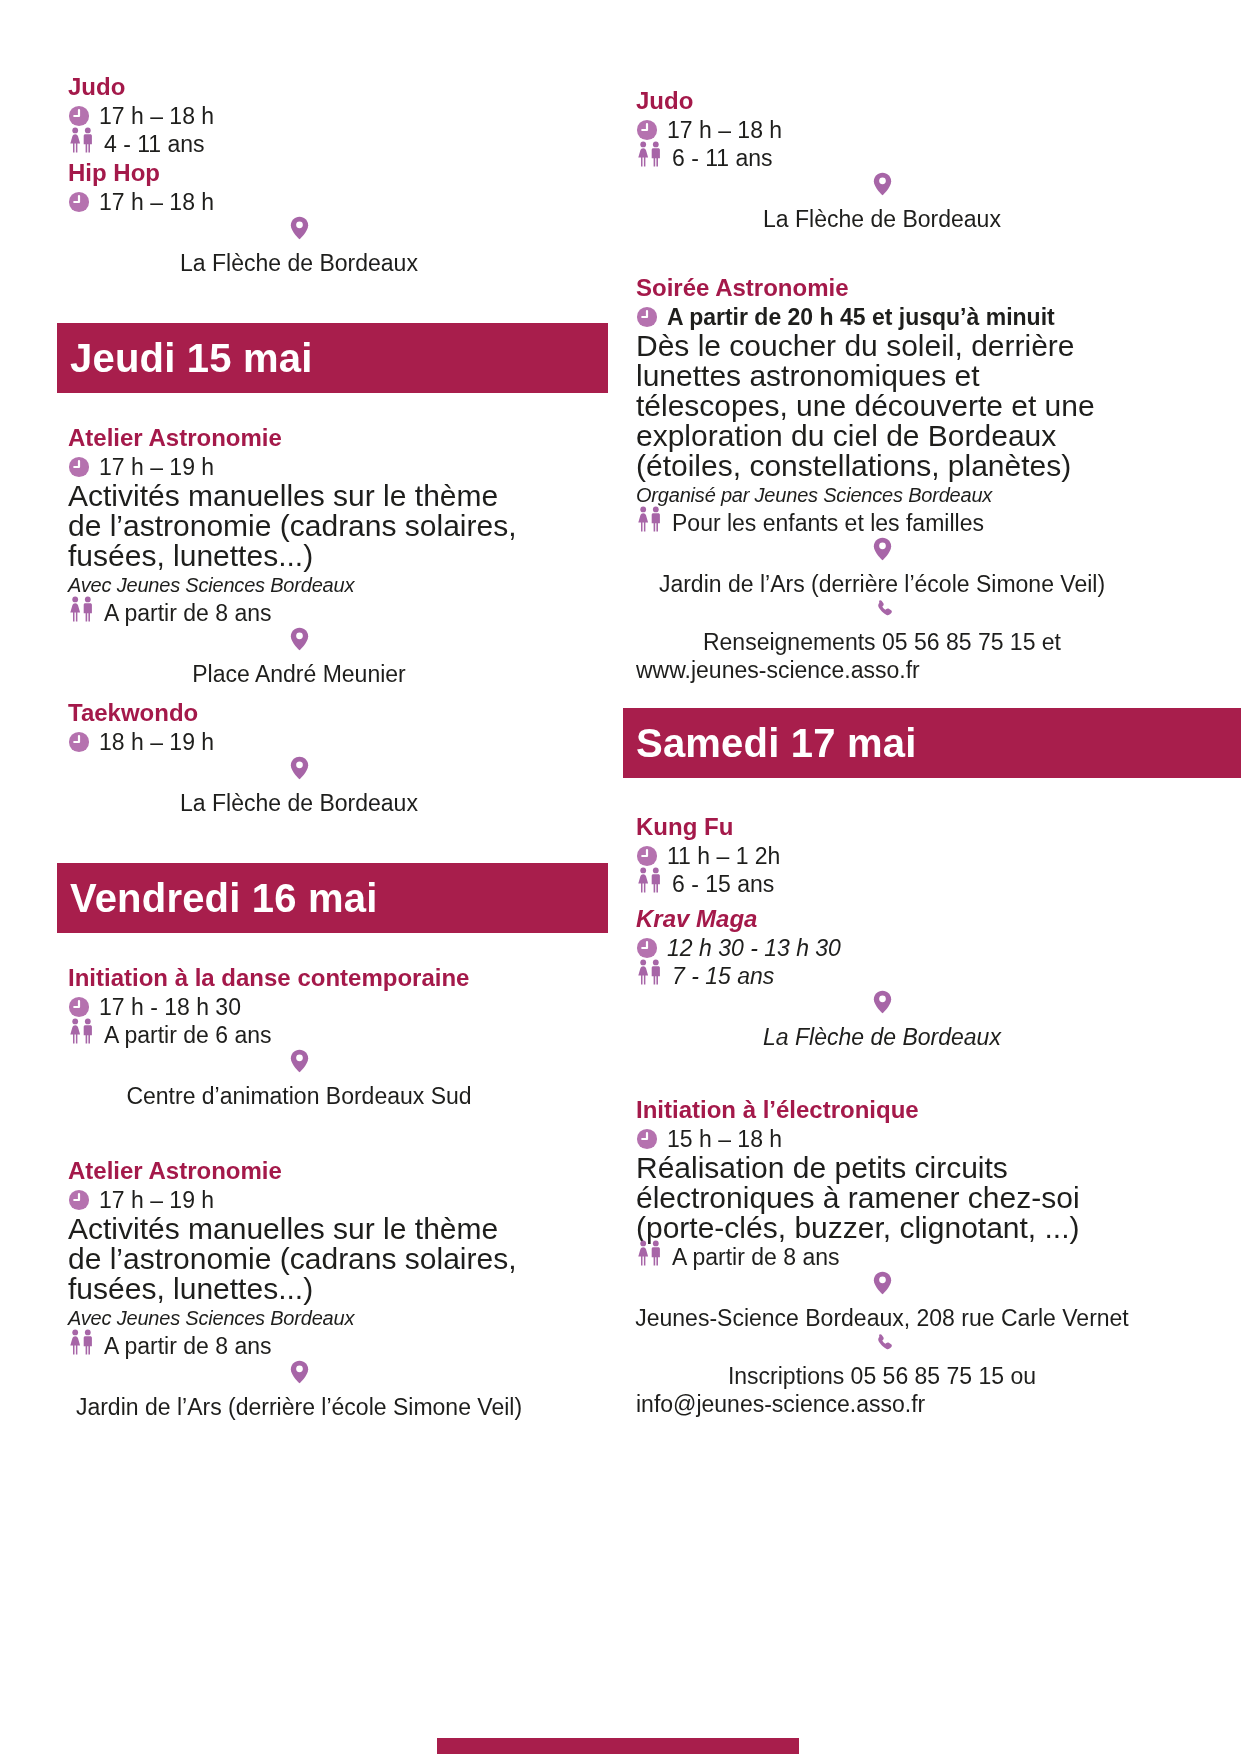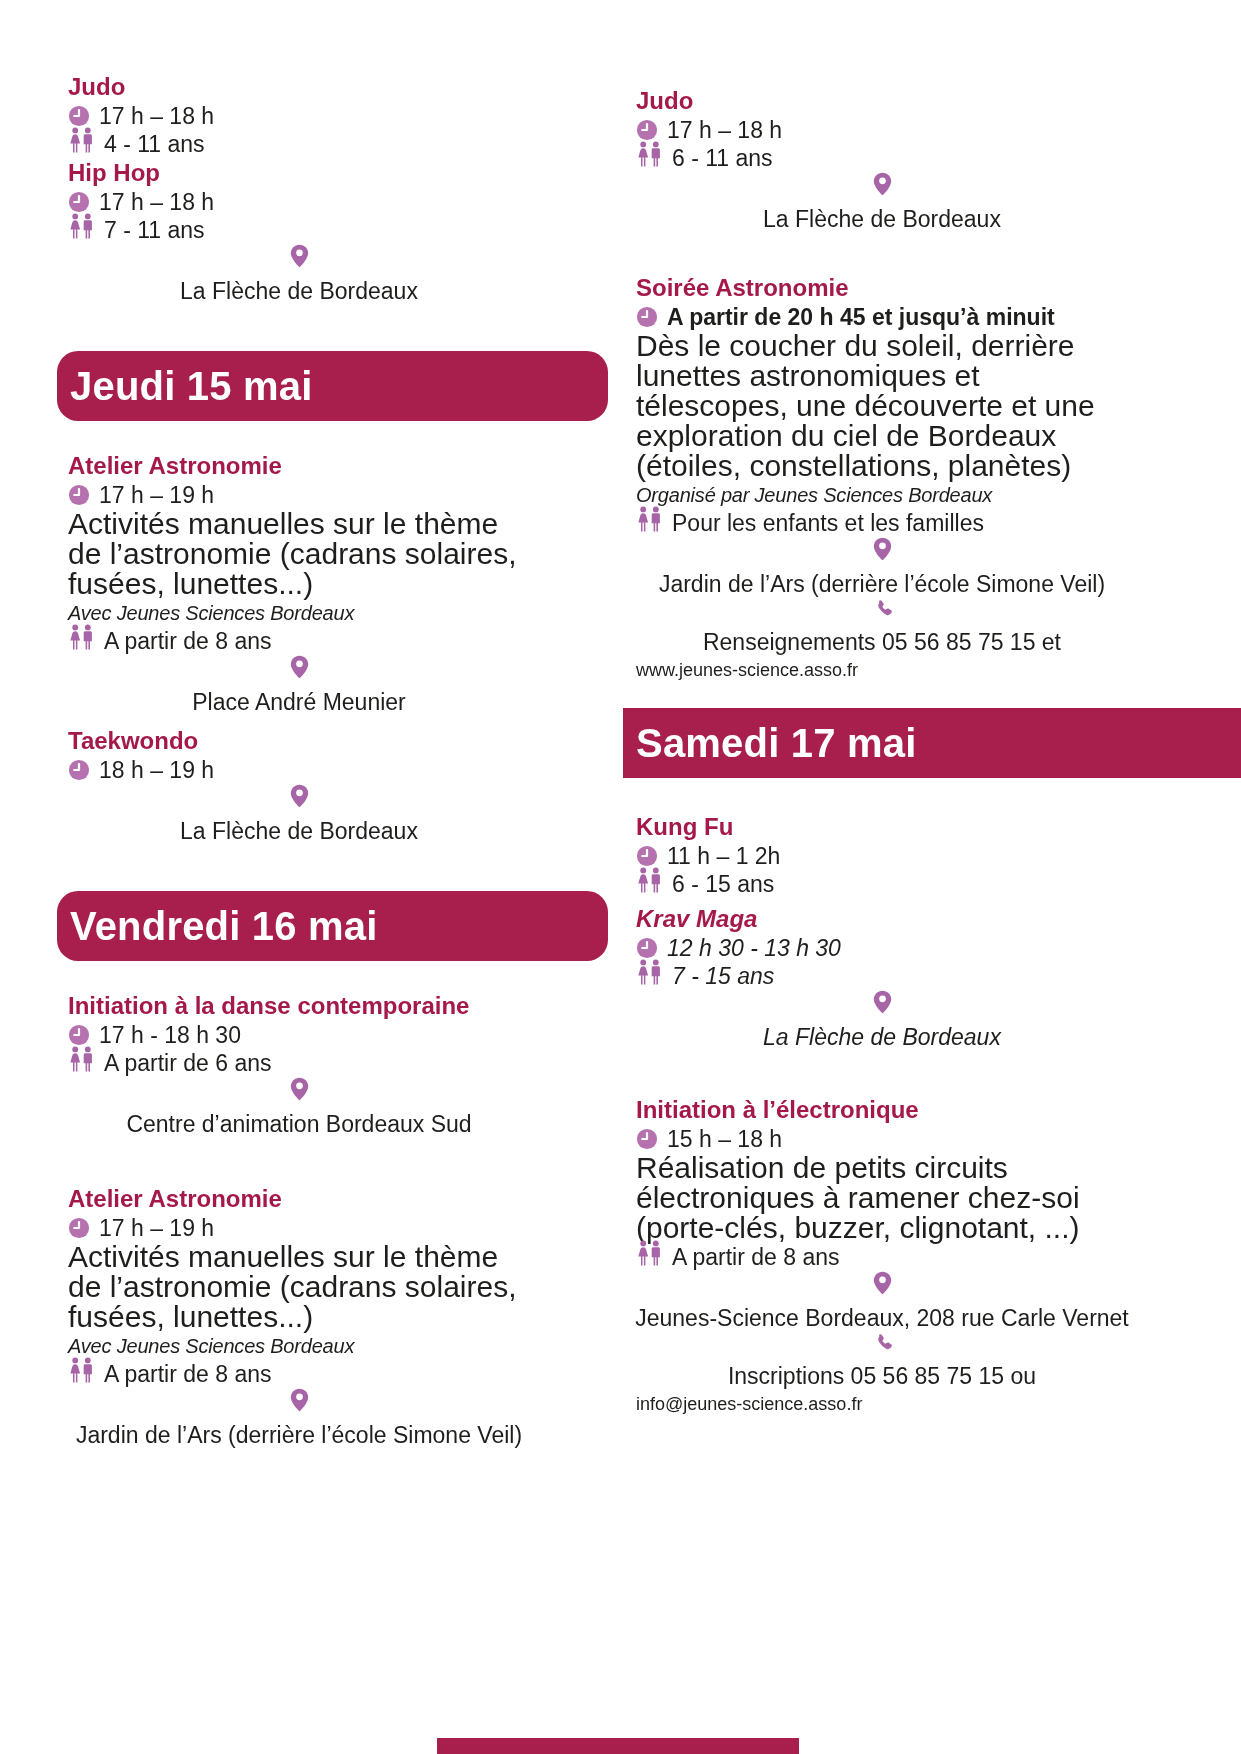--- a/index.html
+++ b/index.html
@@ -34,33 +34,33 @@
   }
   .line{
     display:flex;align-items:center;gap:9px;
     font-size:23px;line-height:28px;font-weight:500;color:var(--text);
     white-space:nowrap;
   }
   .line.regular{font-weight:400;flex-direction:column;}
   .line.bold{font-weight:700;}
   .desc{margin:0;font-size:30px;line-height:30px;font-weight:400;color:var(--text);}
   .note{margin:0;font-size:20px;line-height:28px;font-style:italic;font-weight:400;color:var(--text);letter-spacing:-.2px;}
-  .plain{font-size:18px;line-height:28px;font-weight:400;color:var(--text);white-space:nowrap;}
+  .plain{font-size:23px;line-height:28px;font-weight:400;color:var(--text);white-space:nowrap;}
 
   .ic{display:inline-block;flex:0 0 auto;}
   .ic-clock{width:22px;height:22px;color:var(--mauve-light);}
   .ic-people{width:27px;height:29px;margin-top:-5px;color:var(--mauve);}
   .ic-pin{width:19px;height:24px;color:var(--mauve);}
   .ic-phone{width:21px;height:21px;color:var(--mauve);}
 
   .mt6{margin-top:6px;font-style:italic;}
   .mt22{margin-top:10px;} .mt24{margin-top:24px;}
   .mt30{margin-top:30px;} .mt34{margin-top:34px;}
   .mt40{margin-top:40px;} .mt44{margin-top:44px;}
-  .mt46{margin-top:46px;border-radius:21px;}
+  .mt46{margin-top:46px;}
 
   .footer-bar{
     position:absolute;left:437px;top:1738px;width:362px;height:16px;
     background:var(--maroon);
   }
 </style>
 </head>
 <body>
 
 <svg width="0" height="0" style="position:absolute" aria-hidden="true">
@@ -104,26 +104,20 @@
   </section>
 
   <section>
     <h3 class="event-title">Hip Hop</h3>
     <div class="line">
       <svg class="ic ic-clock">
           <use href="#sym-clock"></use>
         </svg>
       <span>17 h – 18 h</span>
     </div>
-    <div class="line">
-      <svg class="ic ic-people">
-          <use href="#sym-people"></use>
-        </svg>
-      <span>7 - 11 ans</span>
-    </div>
     <div class="line regular">
       <svg class="ic ic-pin">
           <use href="#sym-pin"></use>
         </svg>
       <span>La Flèche de Bordeaux</span>
     </div>
   </section>
 
   <div class="banner mt46">
     <span>Jeudi 15 mai</span>

